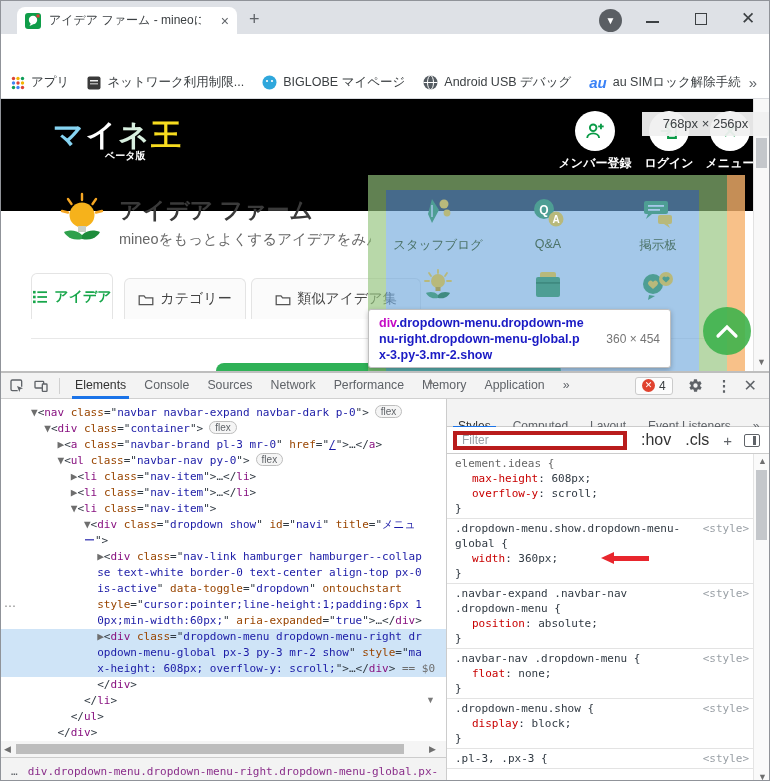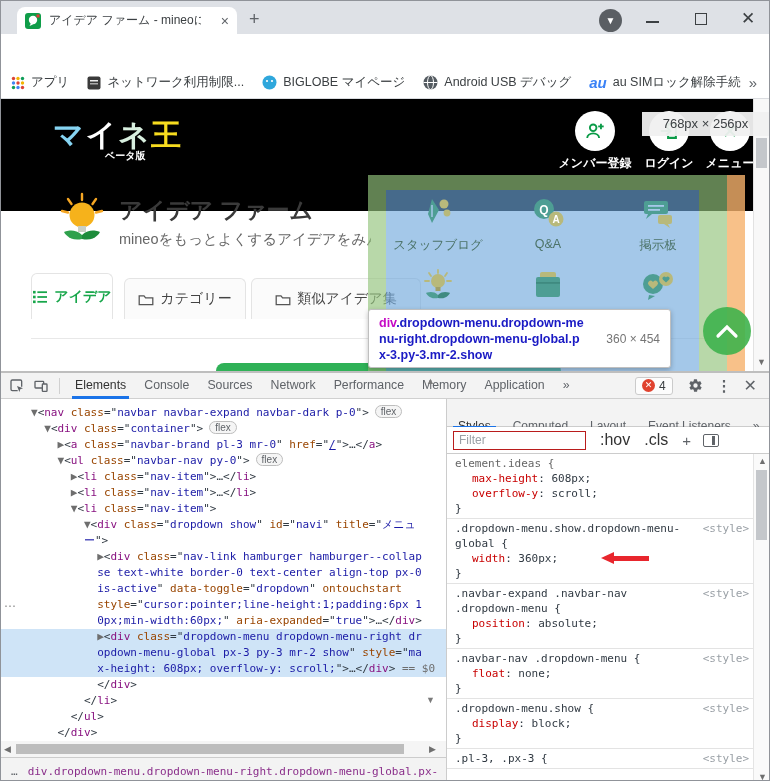--- a/index.html
+++ b/index.html
@@ -122,21 +122,21 @@
   .pane-divider { position:absolute; left:445px; top:26px; width:1px; height:385px; background:#CCC; }
 
   .styles-pane { position:absolute; left:446px; top:26px; width:322px; height:385px; }
   .st-tabs { position:absolute; left:0; top:0; width:322px; height:28px; border-bottom:1px solid #CCC;
     display:flex; align-items:center; background:#F3F3F3; }
   .st-tab { padding:16px 11px; font-size:12px; color:#5F6368; height:18px; line-height:27px; position:relative; white-space:nowrap; }
   .st-tab.active { color:#333; }
   .st-tab.active::after { content:""; position:absolute; left:6px; right:6px; bottom:0; height:3px; background:#1A73E8; }
   .st-filter { position:absolute; left:0; top:28px; width:322px; height:27px; border-bottom:1px solid #CCC;
     display:flex; align-items:center; background:#fff; }
-  .filter-input { width:133px; height:19px; border:1px solid #b91c1c; margin-left:6px; font-size:12px;
+  .filter-input { width:174px; height:19px; border:4px solid #b91c1c; margin-left:6px; font-size:12px;
     color:#202124; padding:0 5px; }
   .filter-input::placeholder { color:#9AA0A6; }
   .st-pseudo { font-size:16px; color:#333; margin-left:14px; white-space:nowrap; }
   .st-plus { font-size:15px; color:#5F6368; margin-left:14px; }
   .st-panel-ico { margin-left:12px; width:16px; height:13px; border:1.5px solid #5F6368; border-radius:2px; position:relative; }
   .st-panel-ico::after { content:""; position:absolute; right:3px; top:1px; bottom:1px; width:3px; background:#5F6368; }
   .rules { position:absolute; left:0; top:55px; width:306px; height:330px; overflow:hidden;
     font-family:"DejaVu Sans Mono", monospace; font-size:11px; line-height:15px; color:#303942; }
   .rule { position:relative; padding:2px 4px 2px 8px; border-bottom:1px solid #E3E3E3; }
   .rule .sel { white-space:pre; }

